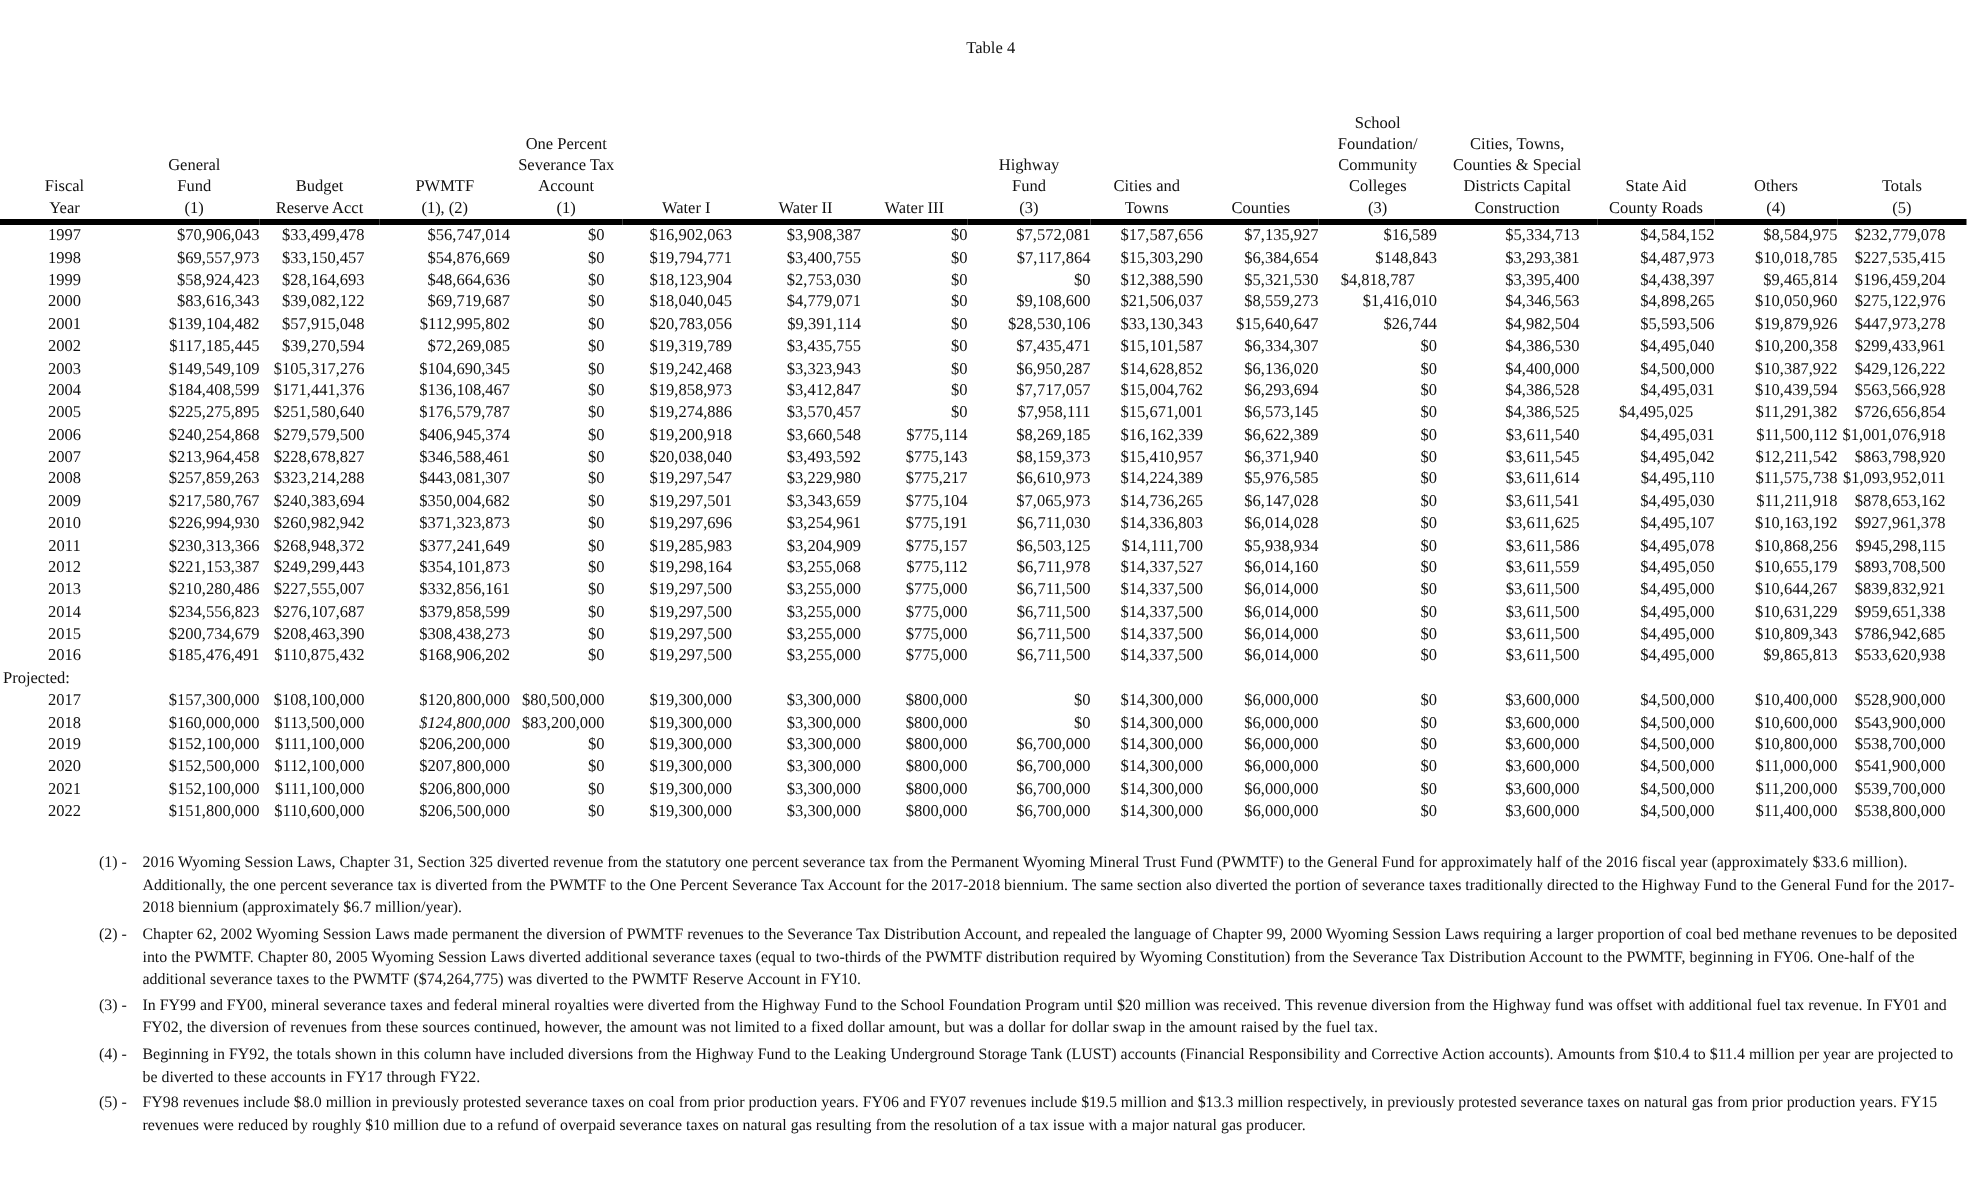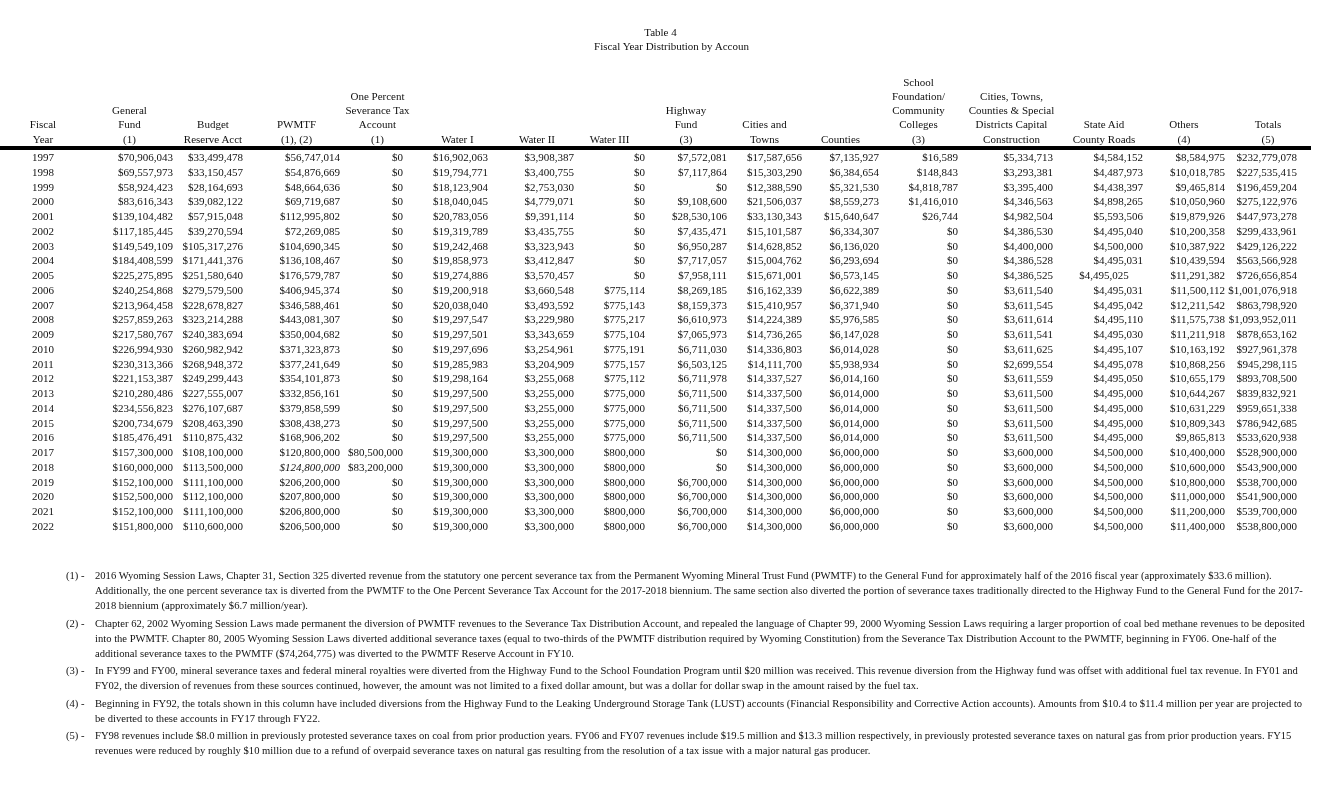--- a/index.html
+++ b/index.html
@@ -24,21 +24,20 @@
   .notes { position: absolute; left: 66px; top: 568px; width: 1245px; font-size: 10.6px; line-height: 15px; }
   .note { display: flex; margin-bottom: 2.5px; }
   .note .num { width: 29px; flex: none; }
   .note .txt { flex: 1; }
 </style>
 </head>
 <body>
 
 <div class="title-block">
   <div class="t1">Table 4</div>
-  <div class="t3">Fiscal Year Distribution by Accoun</div>
 </div>
 
 <table class="main">
   <colgroup>
     <col style="width:86px">
       <col style="width:87px">
       <col style="width:80px">
       <col style="width:87px">
     <col style="width:75px">
       <col style="width:85px">
@@ -144,21 +143,21 @@
         <td style="padding-right: 0px;">$58,924,423</td>
         <td style="padding-right: 10px;">$28,164,693</td>
         <td style="padding-right: 0px;">$48,664,636</td>
         <td style="padding-right: 12px;">$0</td>
         <td style="padding-right: 12px;">$18,123,904</td>
         <td style="padding-right: 0px;">$2,753,030</td>
         <td style="padding-right: 0px;">$0</td>
         <td style="padding-right: 0px;">$0</td>
         <td style="padding-right: 0px;">$12,388,590</td>
         <td style="padding-right: 0px;">$5,321,530</td>
-        <td style="padding-right: 0px;">$4,818,787</td>
+        <td style="padding-right: 0px; text-align: center;">$4,818,787</td>
         <td style="padding-right: 12px;">$3,395,400</td>
         <td style="padding-right: 0px;">$4,438,397</td>
         <td style="padding-right: 0px;">$9,465,814</td>
         <td style="padding-right: 14px;">$196,459,204</td>
       </tr>
       <tr>
         <td class="yr">2000</td>
         <td style="padding-right: 0px;">$83,616,343</td>
         <td style="padding-right: 10px;">$39,082,122</td>
         <td style="padding-right: 0px;">$69,719,687</td>
@@ -361,21 +360,21 @@
         <td style="padding-right: 10px;">$268,948,372</td>
         <td style="padding-right: 0px;">$377,241,649</td>
         <td style="padding-right: 12px;">$0</td>
         <td style="padding-right: 12px;">$19,285,983</td>
         <td style="padding-right: 0px;">$3,204,909</td>
         <td style="padding-right: 0px;">$775,157</td>
         <td style="padding-right: 0px;">$6,503,125</td>
         <td style="padding-right: 0px;">$14,111,700</td>
         <td style="padding-right: 0px;">$5,938,934</td>
         <td style="padding-right: 0px;">$0</td>
-        <td style="padding-right: 12px;">$2,699,554</td>
+        <td style="padding-right: 12px;">$3,611,586</td>
         <td style="padding-right: 0px;">$4,495,078</td>
         <td style="padding-right: 0px;">$10,868,256</td>
         <td style="padding-right: 14px;">$945,298,115</td>
       </tr>
       <tr>
         <td class="yr">2012</td>
         <td style="padding-right: 0px;">$221,153,387</td>
         <td style="padding-right: 10px;">$249,299,443</td>
         <td style="padding-right: 0px;">$354,101,873</td>
         <td style="padding-right: 12px;">$0</td>
@@ -455,20 +454,23 @@
         <td style="padding-right: 0px;">$3,255,000</td>
         <td style="padding-right: 0px;">$775,000</td>
         <td style="padding-right: 0px;">$6,711,500</td>
         <td style="padding-right: 0px;">$14,337,500</td>
         <td style="padding-right: 0px;">$6,014,000</td>
         <td style="padding-right: 0px;">$0</td>
         <td style="padding-right: 12px;">$3,611,500</td>
         <td style="padding-right: 0px;">$4,495,000</td>
         <td style="padding-right: 0px;">$9,865,813</td>
         <td style="padding-right: 14px;">$533,620,938</td>
+      </tr>
+      <tr>
+        <td class="section" colspan="16">Projected:</td>
       </tr>
       <tr>
         <td class="yr">2017</td>
         <td style="padding-right: 0px;">$157,300,000</td>
         <td style="padding-right: 10px;">$108,100,000</td>
         <td style="padding-right: 0px;">$120,800,000</td>
         <td style="padding-right: 12px;">$80,500,000</td>
         <td style="padding-right: 12px;">$19,300,000</td>
         <td style="padding-right: 0px;">$3,300,000</td>
         <td style="padding-right: 0px;">$800,000</td>

